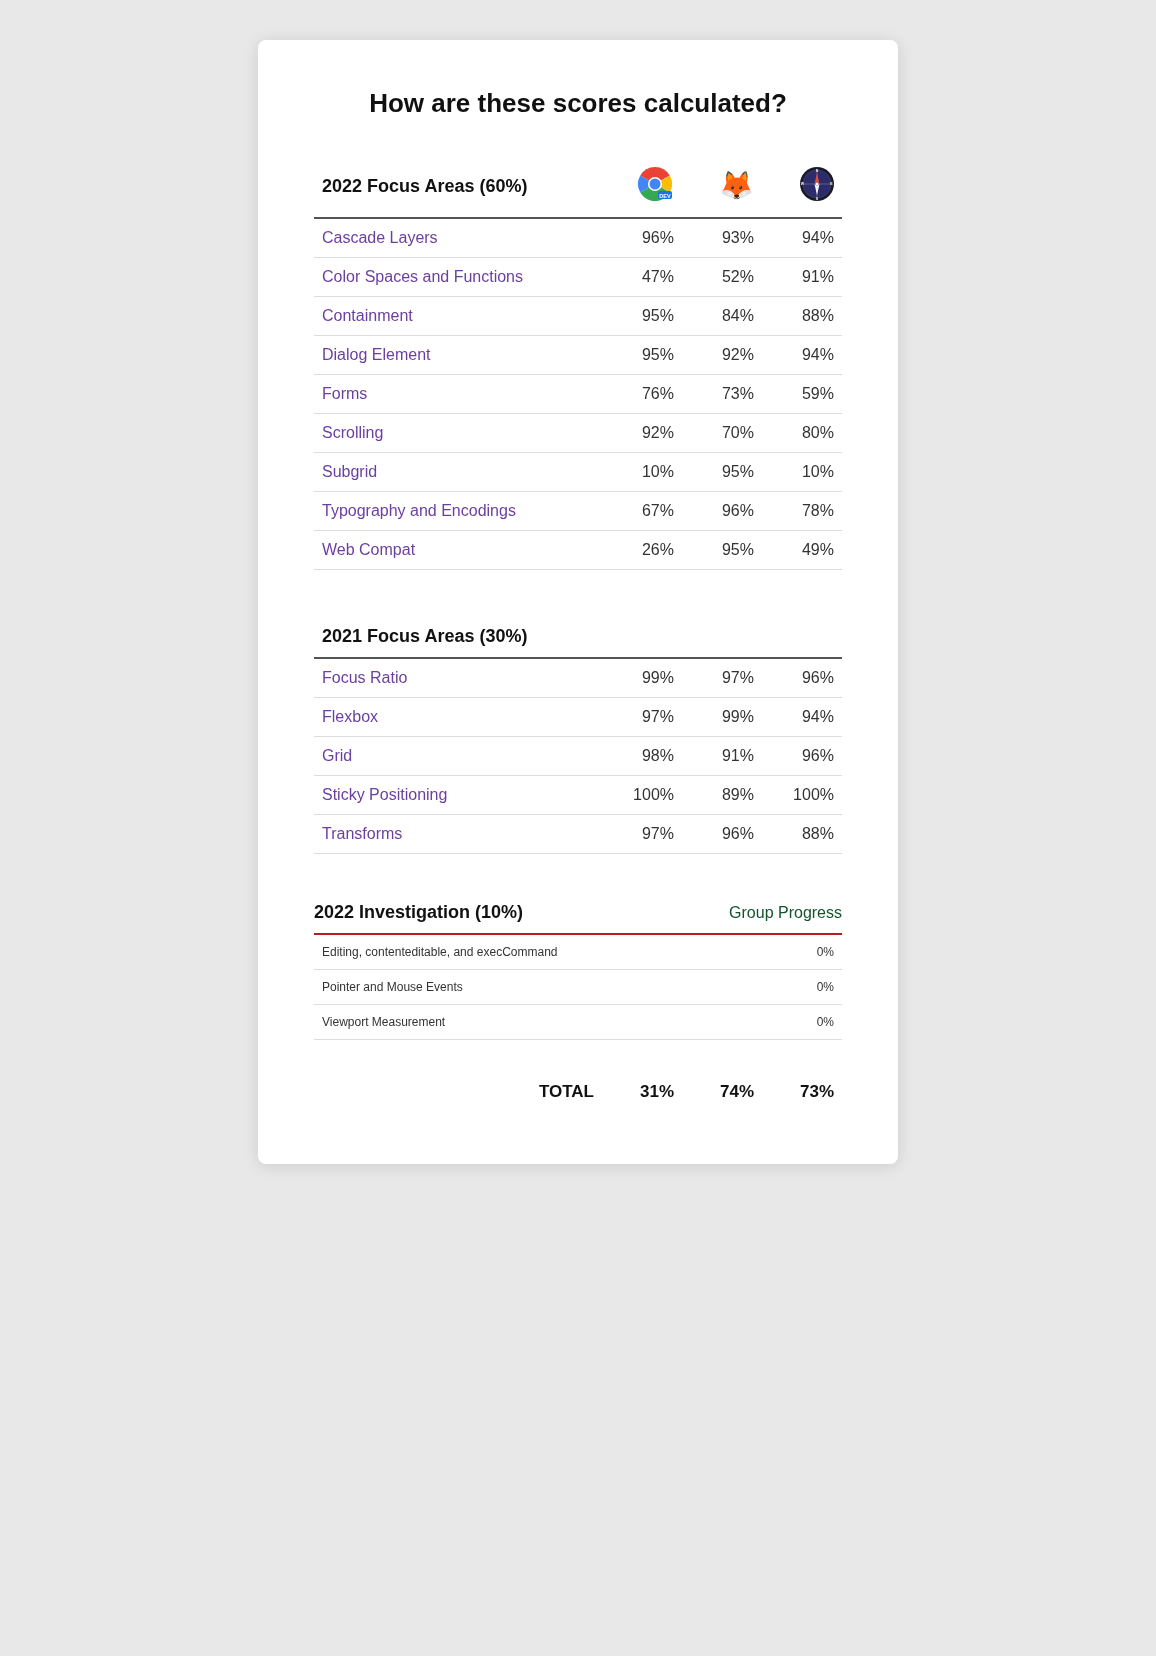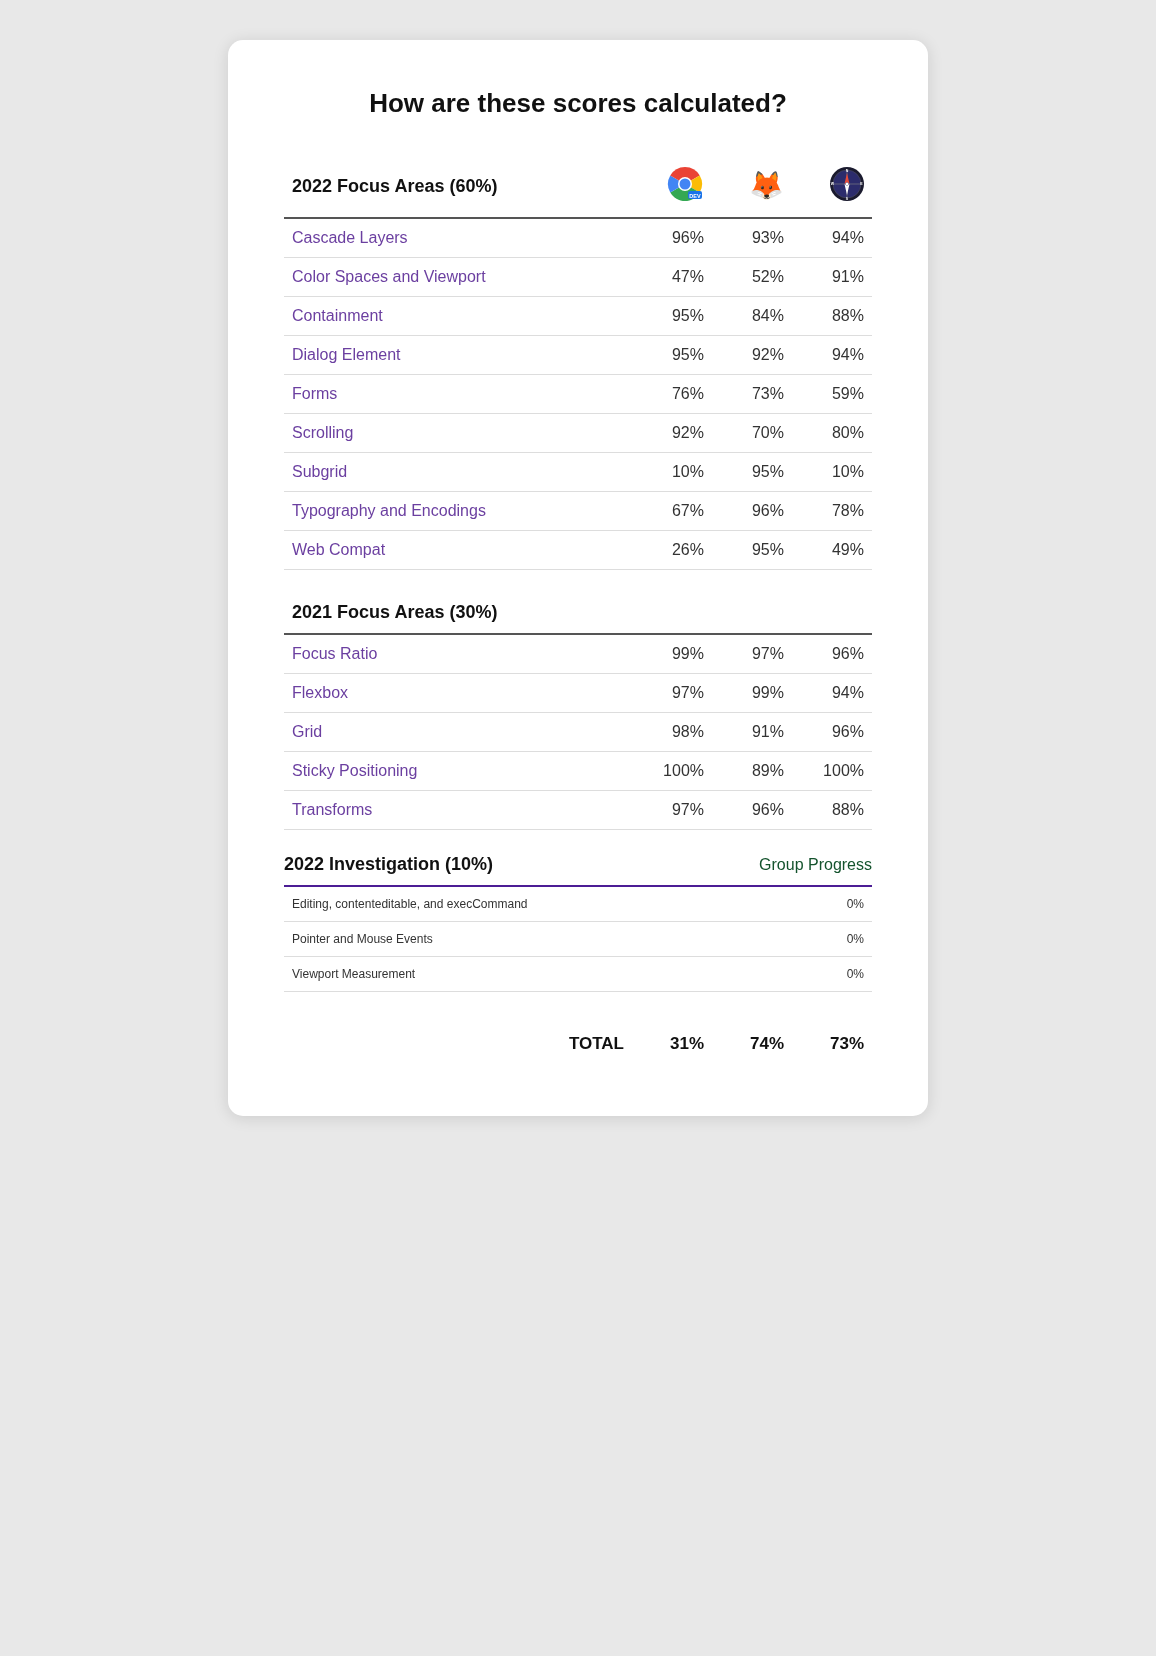--- a/index.html
+++ b/index.html
@@ -9,38 +9,38 @@
       display: flex;
       justify-content: center;
       align-items: flex-start;
       min-height: 100vh;
       padding: 40px 20px;
       font-family: -apple-system, BlinkMacSystemFont, "Segoe UI", Helvetica, Arial, sans-serif;
     }
 
     .card {
       background: #ffffff;
-      border-radius: 15px;
+      border-radius: 8px;
       box-shadow: 0 2px 16px rgba(0,0,0,0.12);
-      width: 700px;
+      width: 640px;
       padding: 48px 56px 52px 56px;
     }
 
     .page-title {
       font-size: 26px;
       font-weight: 700;
       text-align: center;
       color: #111;
       margin-bottom: 36px;
     }
 
     table {
       width: 100%;
       border-collapse: collapse;
-      margin-bottom: 24px;
+      margin-bottom: 48px;
     }
 
     thead tr th, tbody tr td {
       padding: 10px 8px;
       font-size: 16px;
     }
 
     thead tr th {
       border-bottom: 2px solid #555;
       text-align: right;
@@ -72,21 +72,21 @@
 
     .section-gap {
       margin-top: 32px;
     }
 
     .investigation-header {
       display: flex;
       align-items: center;
       justify-content: space-between;
       padding-bottom: 10px;
-      border-bottom: 2px solid #4c1d95;
+      border-bottom: 2px solid #b91c1c;
       margin-bottom: 0;
     }
 
     .investigation-title {
       font-size: 18px;
       font-weight: 700;
       color: #111;
     }
 
     .group-progress-label {
@@ -180,21 +180,21 @@
       </tr>
     </thead>
     <tbody id="focus2022-body">
     <tr>
           <td>Cascade Layers</td>
           <td>96%</td>
           <td>93%</td>
           <td>94%</td>
         </tr>
         <tr>
-          <td>Color Spaces and Viewport</td>
+          <td>Color Spaces and Functions</td>
           <td>47%</td>
           <td>52%</td>
           <td>91%</td>
         </tr>
         <tr>
           <td>Containment</td>
           <td>95%</td>
           <td>84%</td>
           <td>88%</td>
         </tr>

